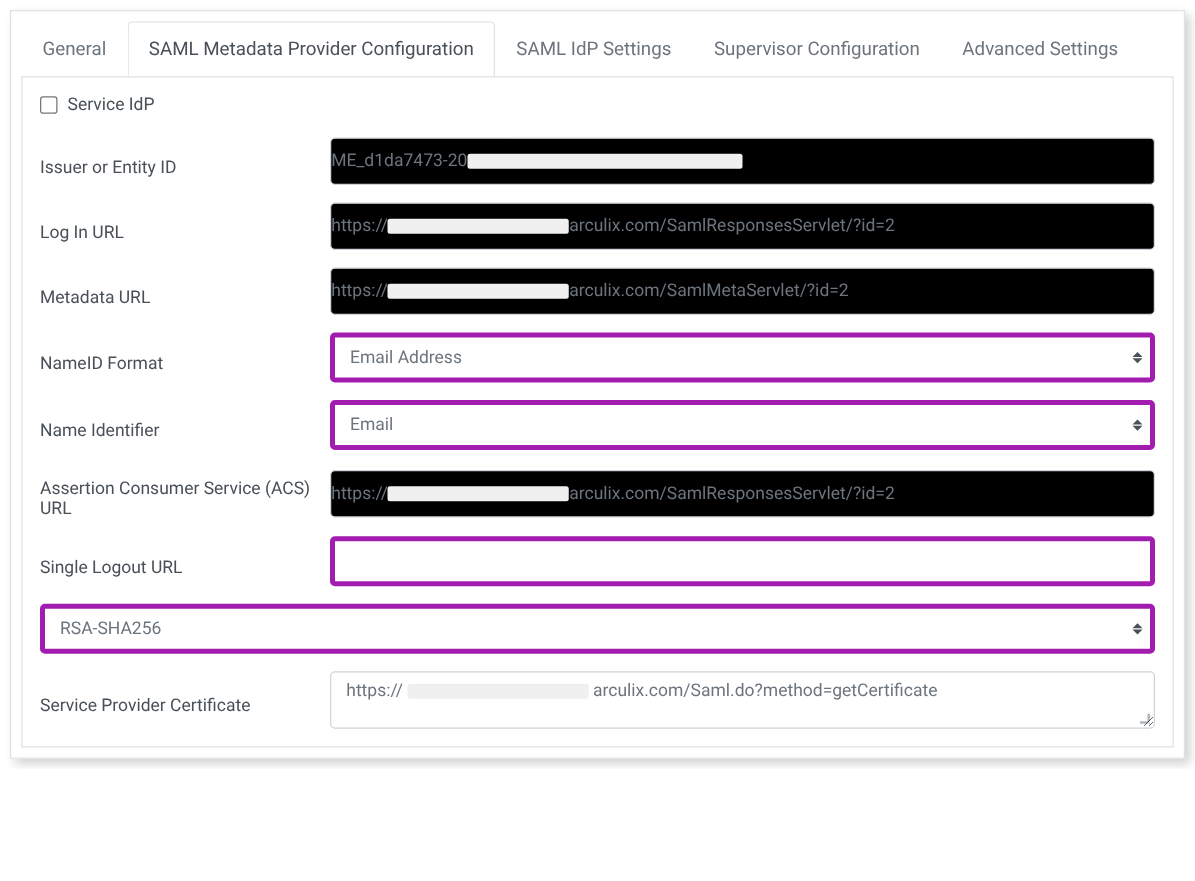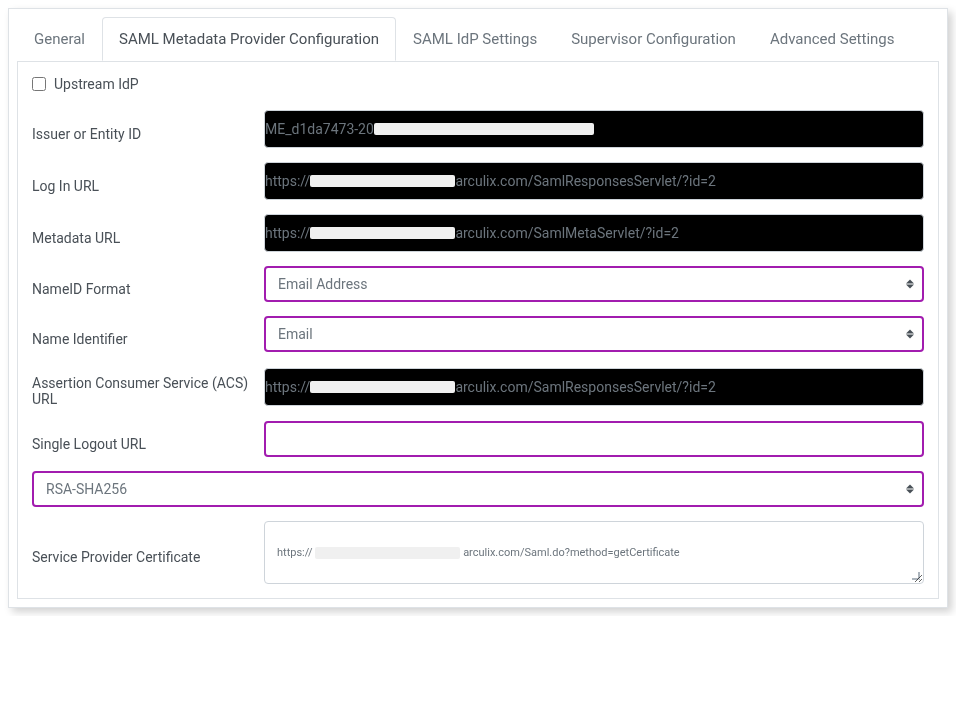--- a/index.html
+++ b/index.html
@@ -68,21 +68,21 @@
       padding-top: 9px;
       color: #495057;
       font-size: 14px;
     }
     .form-control-wrap {
       flex: 1;
     }
     .form-control {
       width: 100%;
       padding: 8px 12px;
-      border: 2px solid #a21caf;
+      border: 4px solid #a21caf;
       border-radius: 4px;
       font-size: 14px;
       color: #6c757d;
       background: #fff;
       font-family: inherit;
     }
     .select-wrap {
       position: relative;
       width: 100%;
     }
@@ -131,24 +131,24 @@
       background: #000000;
       min-height: 38px;
       display: flex;
       align-items: center;
       flex-wrap: nowrap;
       overflow: hidden;
       white-space: nowrap;
     }
     .textarea-with-redaction {
       width: 100%;
-      padding: 24px 12px;
+      padding: 7px 12px;
       border: 1px solid #ced4da;
       border-radius: 4px;
-      font-size: 11px;
+      font-size: 14px;
       color: #6c757d;
       background: #fff;
       min-height: 46px;
       position: relative;
       resize: vertical;
       overflow: auto;
     }
     .resize-handle {
       position: absolute;
       right: 2px;
@@ -178,21 +178,21 @@
     <div class="tab active">SAML Metadata Provider Configuration</div>
     <div class="tab">SAML IdP Settings</div>
     <div class="tab">Supervisor Configuration</div>
     <div class="tab">Advanced Settings</div>
   </div>
 
   <div class="content">
 
     <div class="checkbox-row">
       <input type="checkbox" style="">
-      <label>Upstream IdP</label>
+      <label>Service IdP</label>
     </div>
 
     <div class="form-row">
       <div class="form-label">Issuer or Entity ID</div>
       <div class="form-control-wrap">
         <div class="input-with-redaction">
           <span>ME_d1da7473-20</span>
           <span class="redacted" style="width:220px;"></span>
           <span></span>
         </div>

